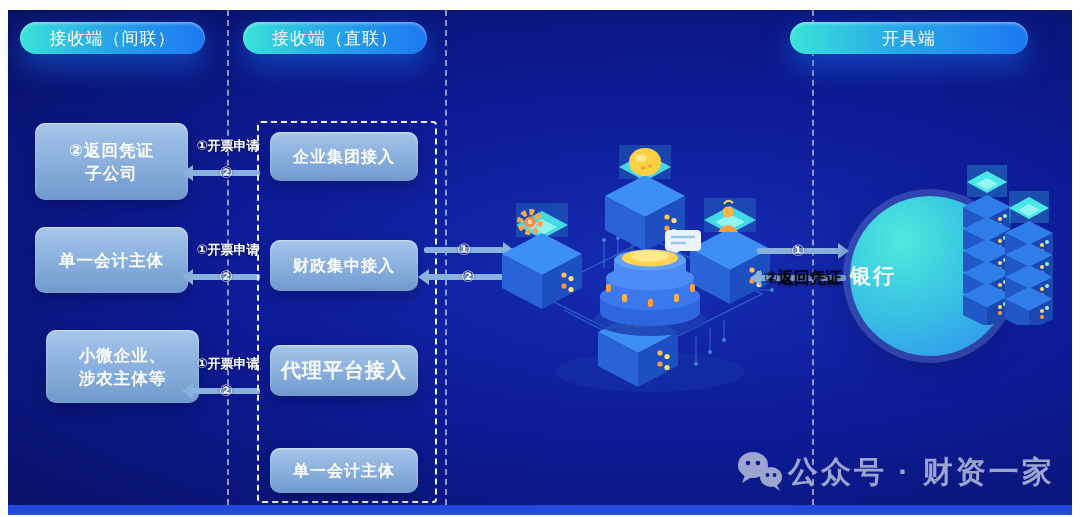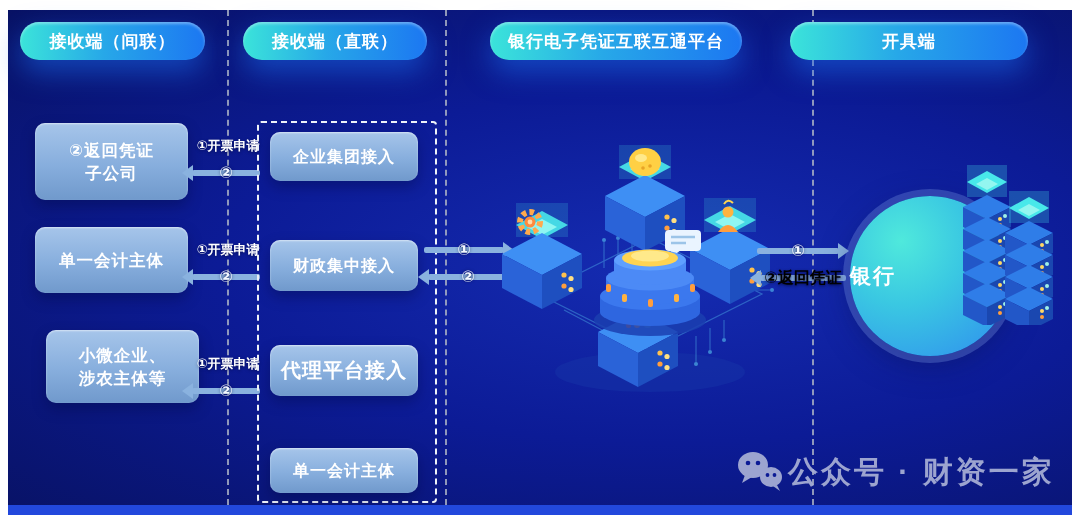--- a/index.html
+++ b/index.html
@@ -2,23 +2,23 @@
 <html><head>
 <meta charset="utf-8">
 <style>
   html,body{margin:0;padding:0;background:#ffffff;}
   *{box-sizing:border-box;font-family:"Liberation Sans","DejaVu Sans",sans-serif;}
   #stage{position:relative;width:1080px;height:517px;background:#ffffff;overflow:hidden;}
   #canvas{position:absolute;left:8px;top:10px;width:1064px;height:495px;
     background:radial-gradient(ellipse at 62% 52%, #152cb2 0%, #0c1b96 48%, #081264 100%);}
   #bottom-strip{position:absolute;left:8px;top:505px;width:1064px;height:10px;background:#2248dc;}
 
-  .pill{position:absolute;height:38px;border-radius:19px;
+  .pill{position:absolute;height:32px;border-radius:19px;
     background:linear-gradient(90deg,#3be4da 0%,#27a8e8 45%,#1c77f2 100%);
-    color:#fff;font-size:17px;font-weight:bold;display:flex;align-items:center;justify-content:center;
+    color:#fff;font-size:17px;font-weight:normal;display:flex;align-items:center;justify-content:center;
     letter-spacing:1px;box-shadow:0 12px 28px rgba(28,110,240,.55), inset 0 2px 3px rgba(255,255,255,.35);}
   .vline{position:absolute;top:0;width:0;height:495px;border-left:2px dashed #a8afc4;opacity:.85;}
 
   .node{position:absolute;border-radius:10px;color:#fff;display:flex;align-items:center;justify-content:center;
     text-align:center;font-size:16.5px;font-weight:bold;letter-spacing:1px;white-space:pre-line;line-height:1.35;
     background:linear-gradient(180deg,#a6c5ea 0%,#87aedd 55%,#7099cc 100%);
     box-shadow:0 6px 14px rgba(4,10,60,.35), inset 0 1px 2px rgba(255,255,255,.55);}
   .dashed-rect{position:absolute;border:2px dashed #eef2f8;border-radius:4px;}
 
   .flow-label{position:absolute;color:#fff;font-size:13px;font-weight:bold;text-align:center;
@@ -47,21 +47,20 @@
 
 <div id="stage">
   <div id="canvas">
 
     <div class="vline" style="left:219px;"></div>
     <div class="vline" style="left:437px;"></div>
     <div class="vline" style="left:804px;"></div>
 
     <div class="pill" style="left:12px;top:12px;width:185px;">接收端（间联）</div>
     <div class="pill" style="left:235px;top:12px;width:184px;">接收端（直联）</div>
-    <div class="pill" style="left:482px;top:12px;width:252px;">银行电子凭证互联互通平台</div>
     <div class="pill" style="left:782px;top:12px;width:238px;">开具端</div>
 
     <div class="node" style="left:27px;top:113px;width:153px;height:77px;">②返回凭证
 子公司</div>
     <div class="node" style="left:27px;top:217px;width:153px;height:66px;">单一会计主体</div>
     <div class="node" style="left:38px;top:320px;width:153px;height:73px;">小微企业、
 涉农主体等</div>
 
     <div class="flow-label" style="left:180px;top:128px;width:80px;">①开票申请</div>
     <div class="arrow left" style="left:184px;top:160px;width:68px;">

